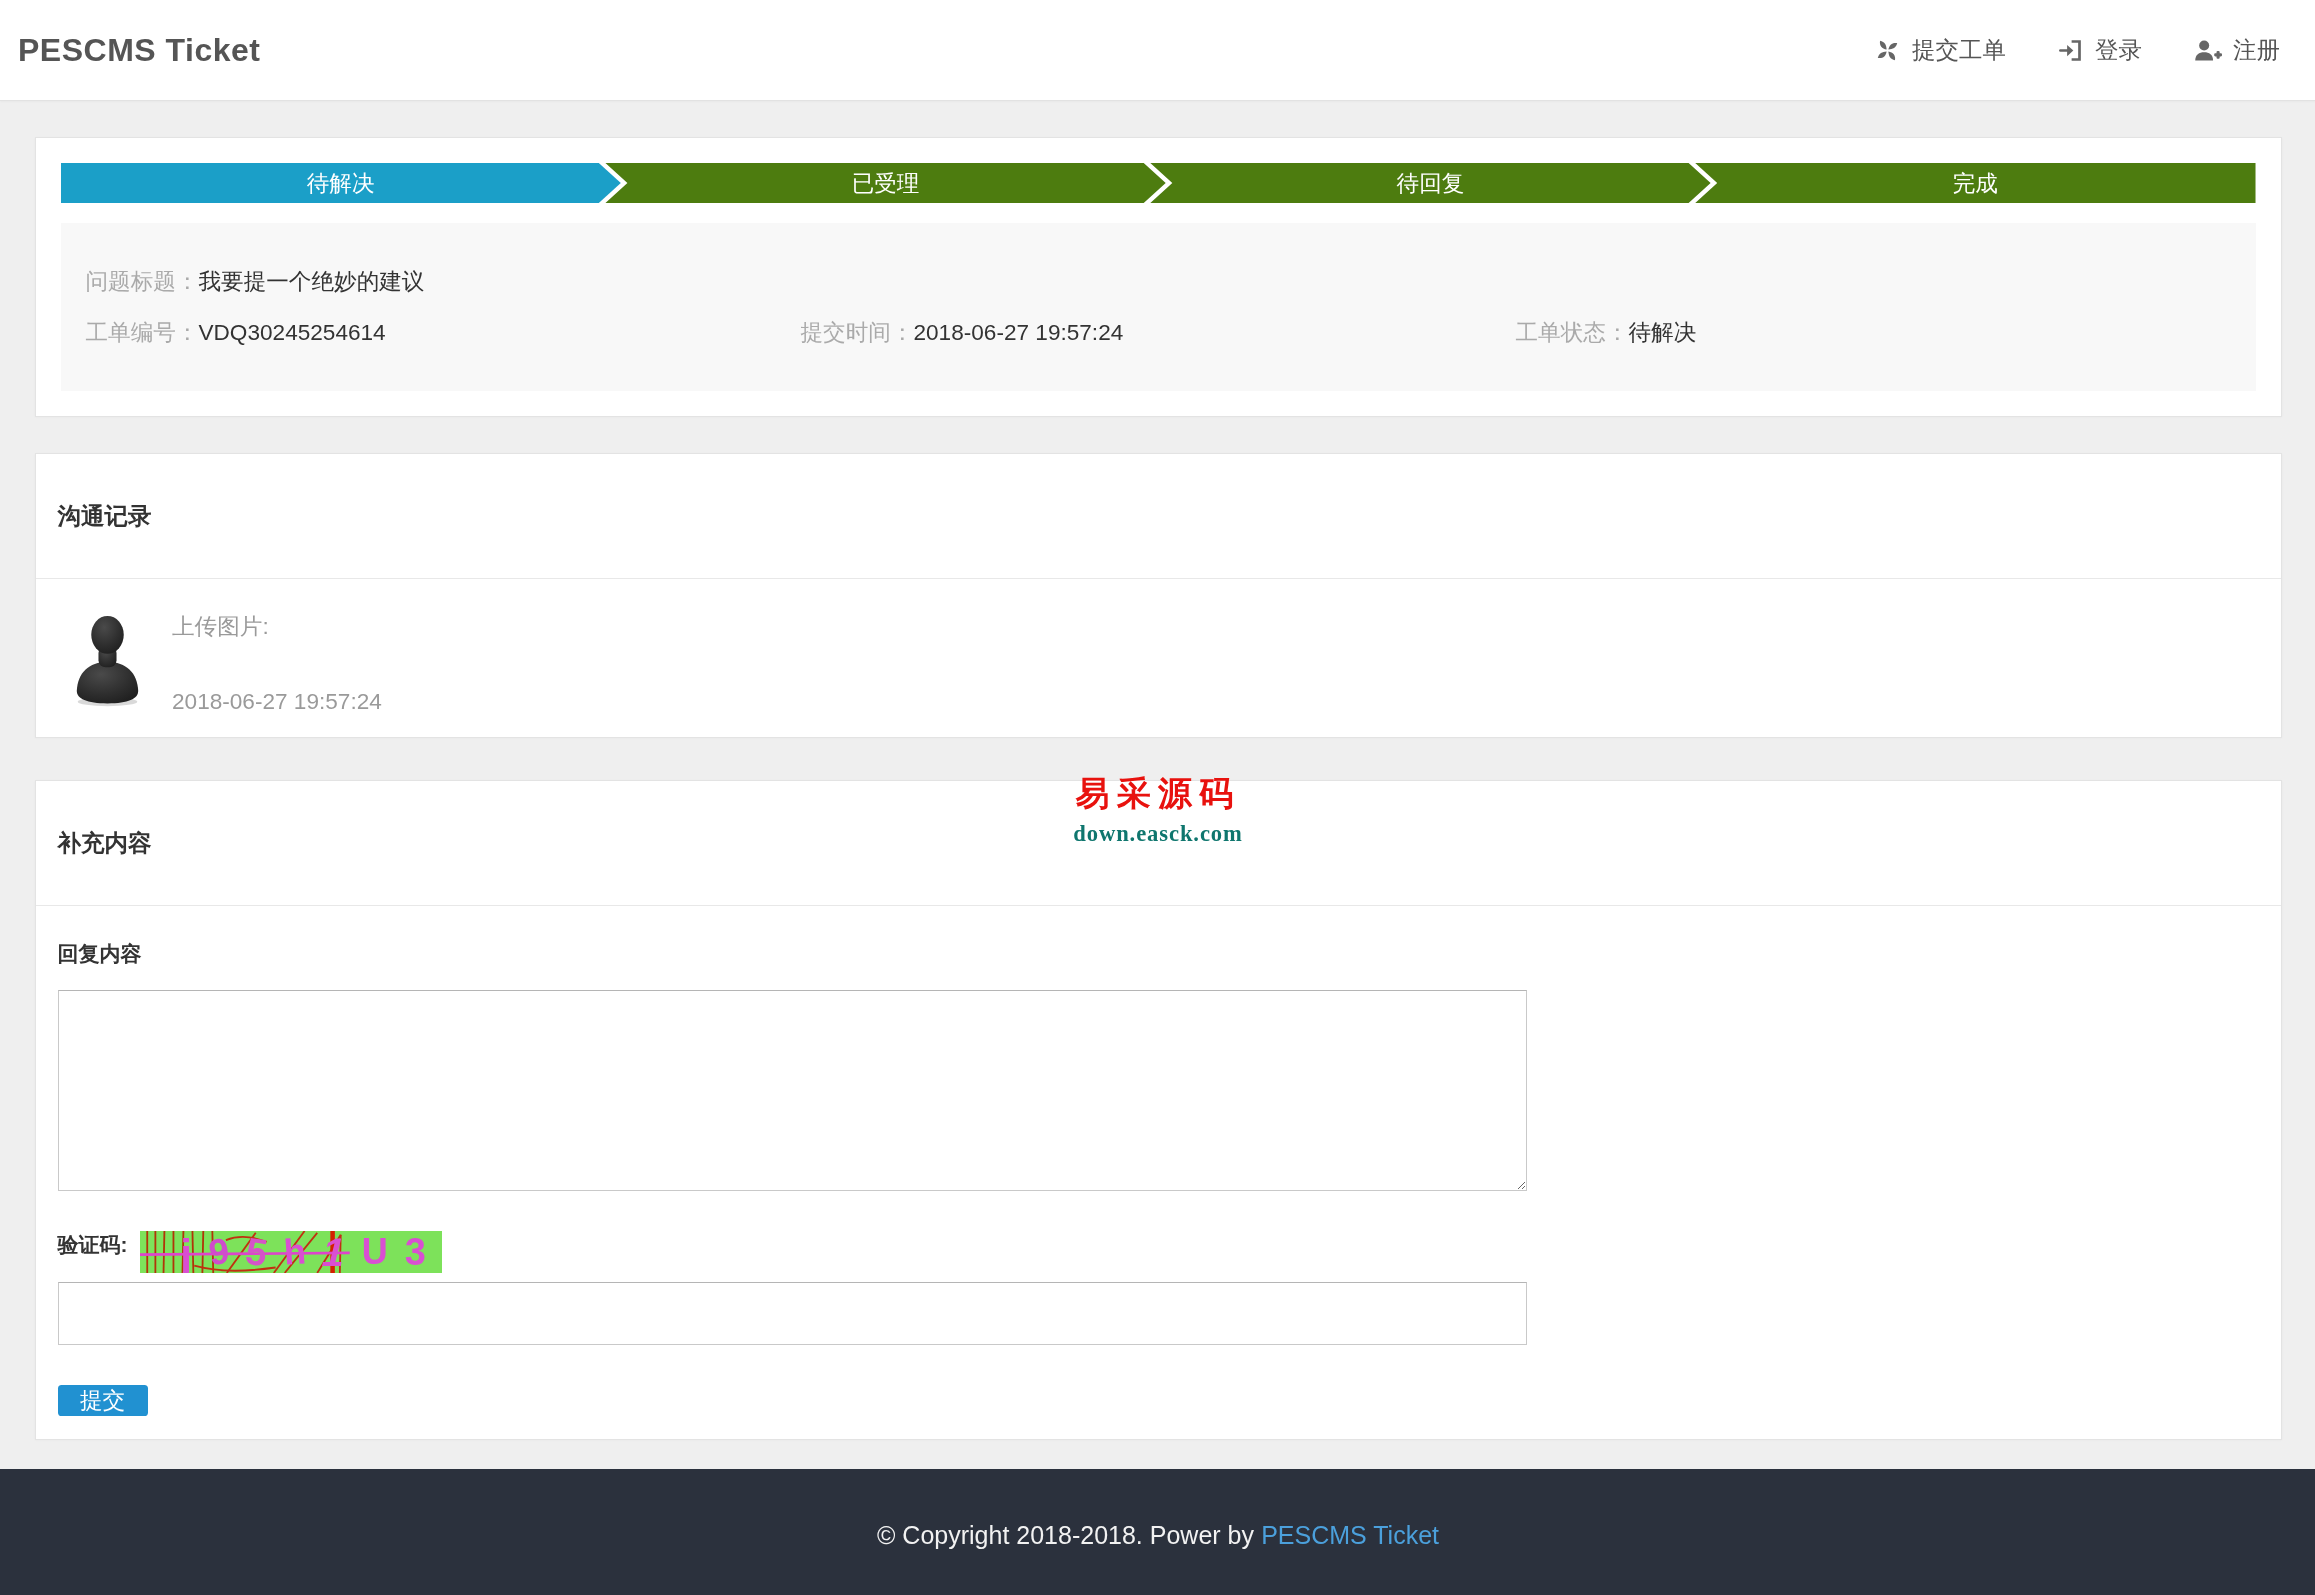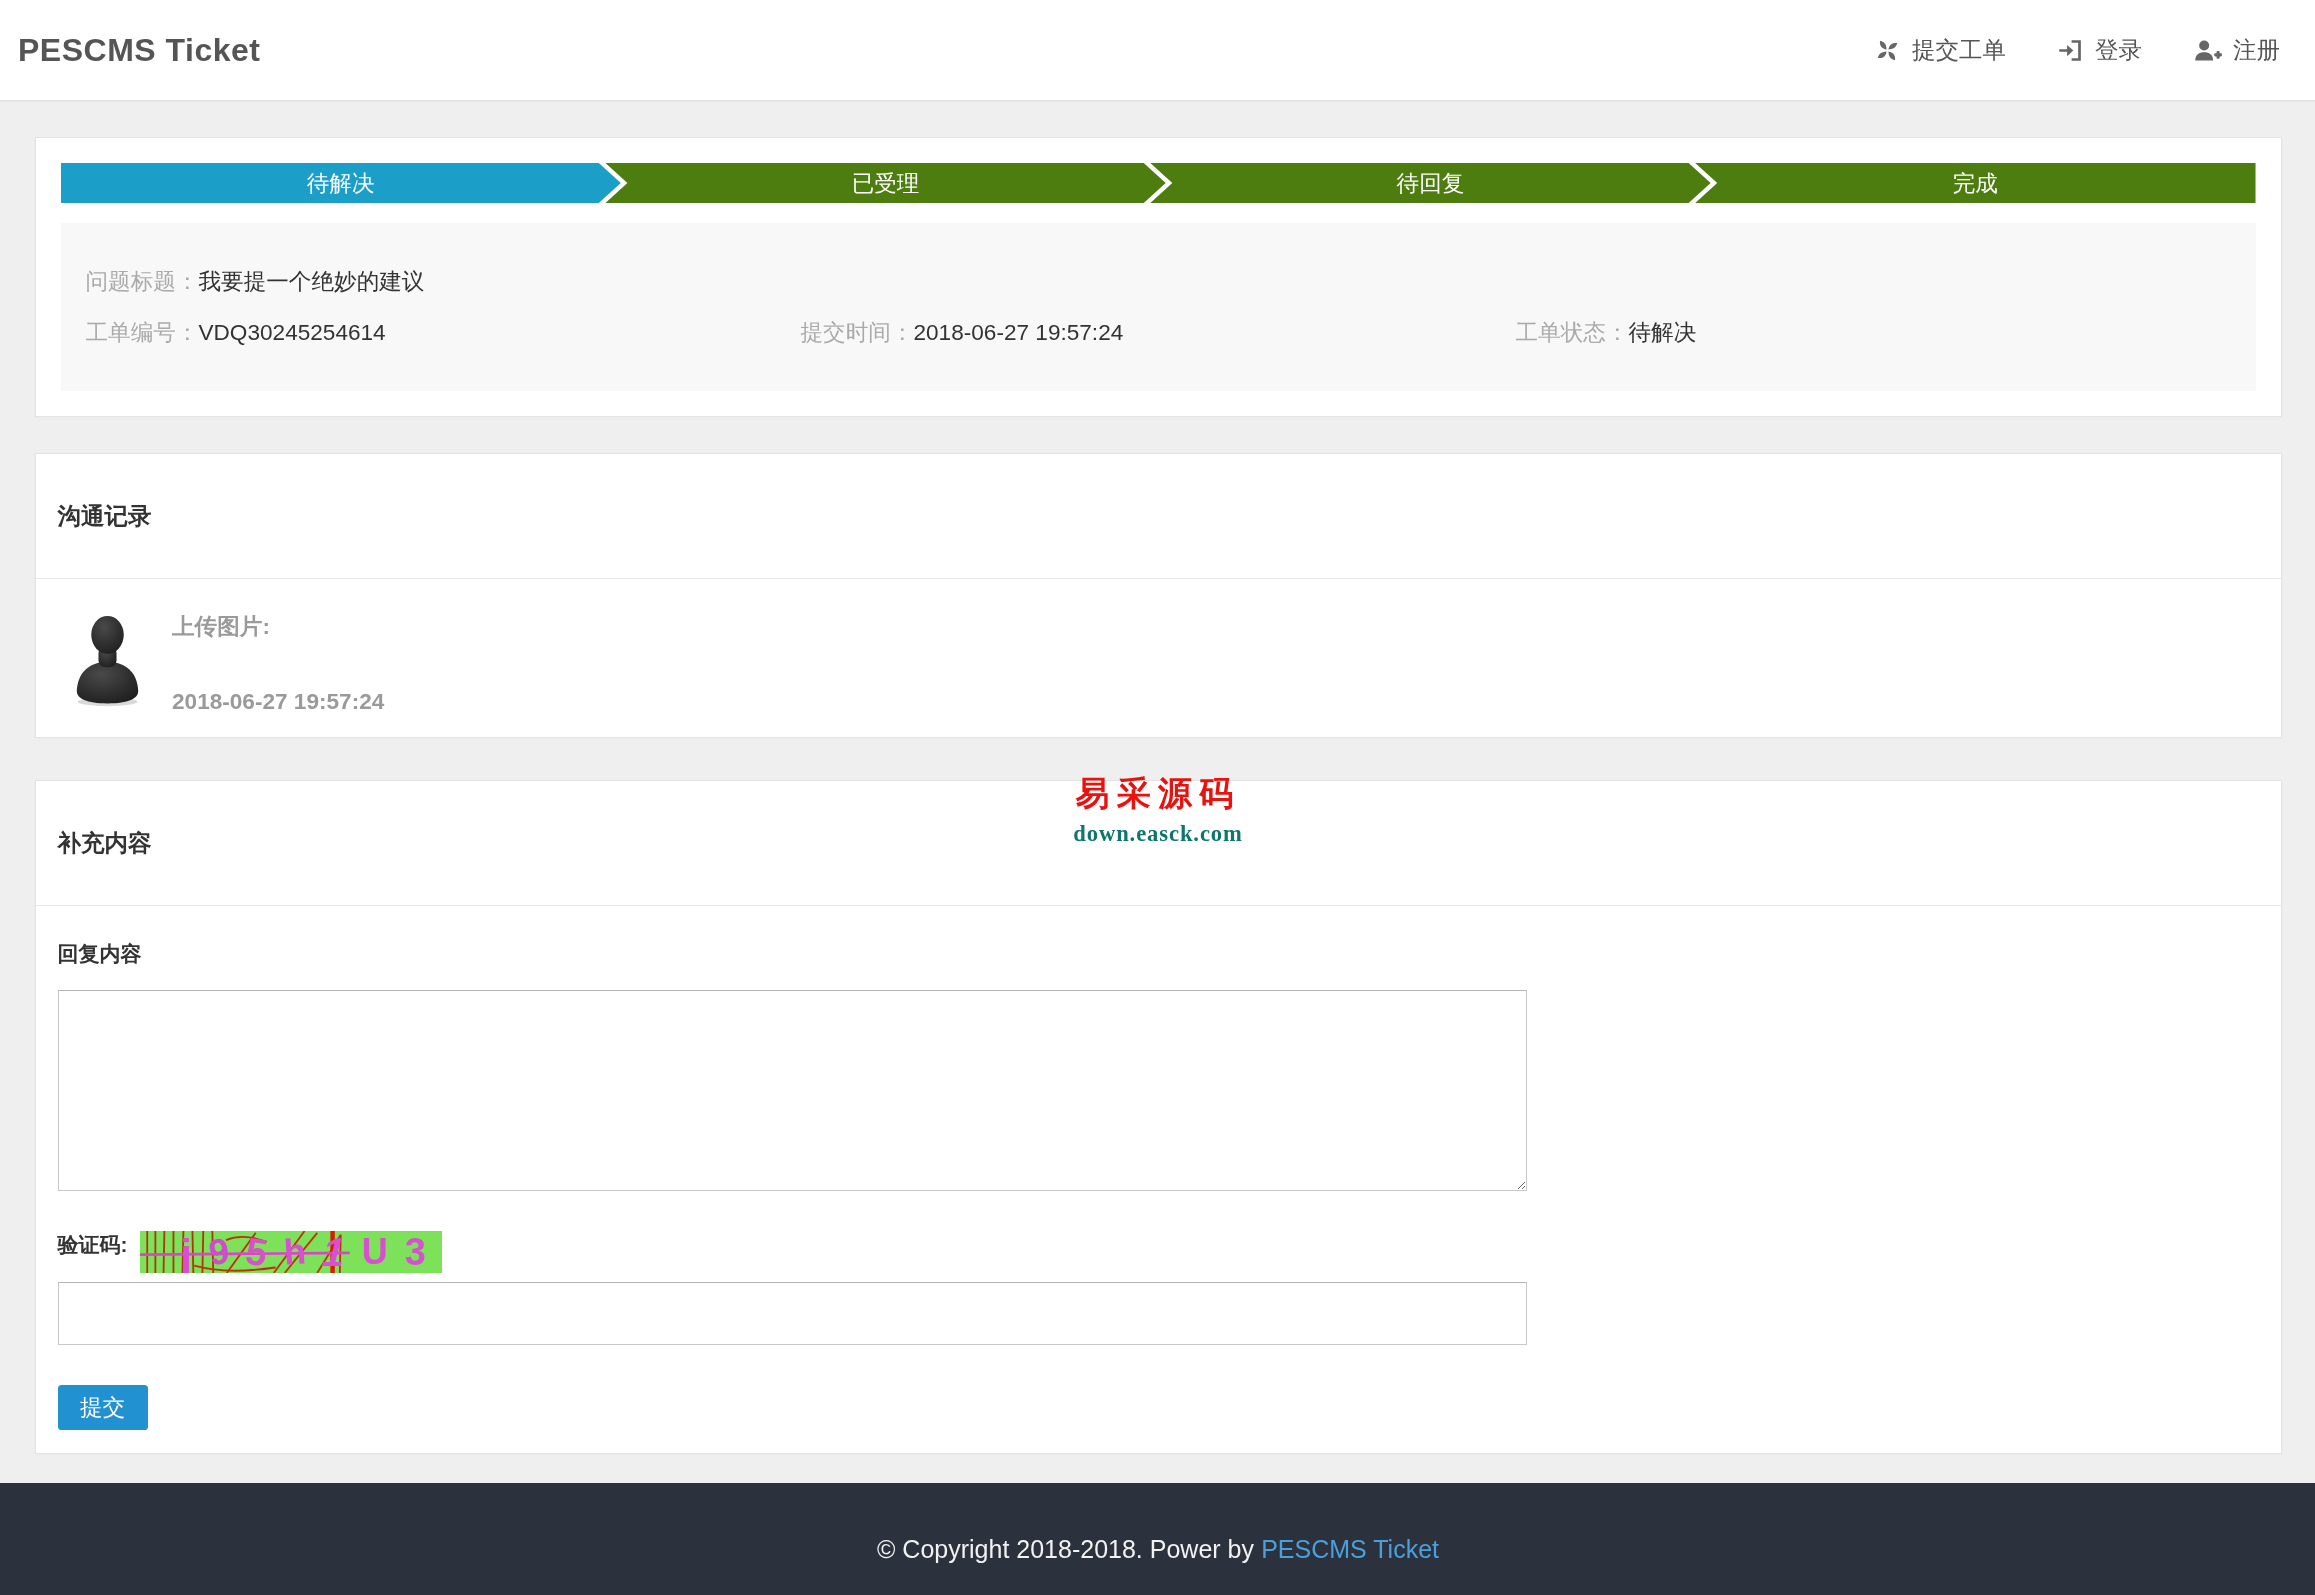--- a/index.html
+++ b/index.html
@@ -53,21 +53,21 @@
   .t-row { display:flex; }
   .t-row + .t-row { margin-top:20px; }
   .t-col { flex:1; display:flex; align-items:baseline; }
   .t-label { color:#aaa; }
   .t-value { color:#333; }
 
   
   .card-comm { margin-top:36px; }
   .comm-body { padding:36px 22px 22px 22px; display:flex; }
   .avatar-wrap { width:71px; margin-left:14.5px; flex:0 0 auto; }
-  .msg { margin-left:29px; color:#9a9a9a;font-weight:bold; }
+  .msg { margin-left:29px; color:#9a9a9a; }
   .msg-line { line-height:24.4px; }
   .msg-line + .msg-line { margin-top:51px; }
 
   
   .watermark {
     position:absolute; top:771px; left:50%; transform:translateX(-50%);
     text-align:center; pointer-events:none; z-index:9;
   }
   .wm-title {
     color:#e8120e; font-weight:bold; font-size:34px; letter-spacing:7.2px;
@@ -105,21 +105,21 @@
   .cc3 { transform:rotate(-4deg); }
   .cc4 { font-size:40px; transform:skewX(-14deg); }
   .cc5 { font-size:36px; }
   .cc6 { font-size:38px; }
   .captcha-input {
     display:block; margin-top:9px; width:1469px; height:63px;
     border:0.9px solid #c9c9c9; border-top-color:#b5b5b5; background:#fff;
     font-family:inherit; font-size:22.6px; padding:0 12.7px; color:#333;
   }
   .submit-btn {
-    margin-top:40px; width:90px; height:45px; border:0; border-radius:3.6px;
+    margin-top:40px; width:90px; height:31px; border:0; border-radius:3.6px;
     background:#2191d1; color:#fff; font-size:22.6px; font-family:inherit;
     cursor:pointer;
   }
 
   
   .footer {
     margin-top:29px; height:133px; background:#2b313d;
     display:flex; align-items:center; justify-content:center;
     color:#f2f2f2; font-size:25px;
   }

